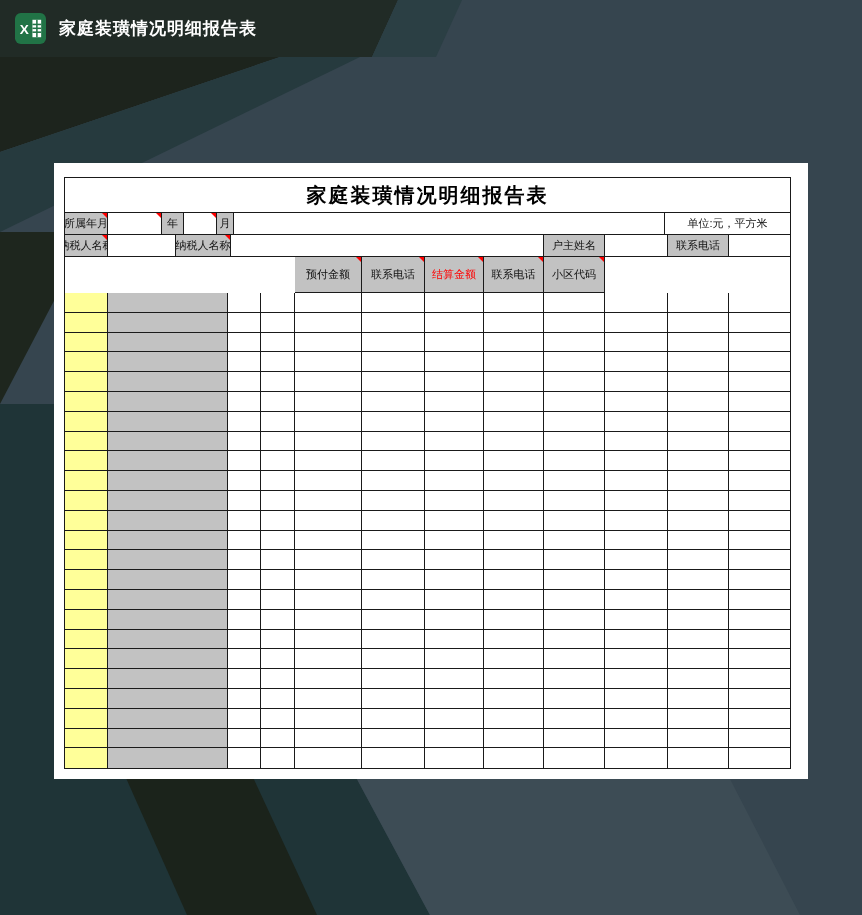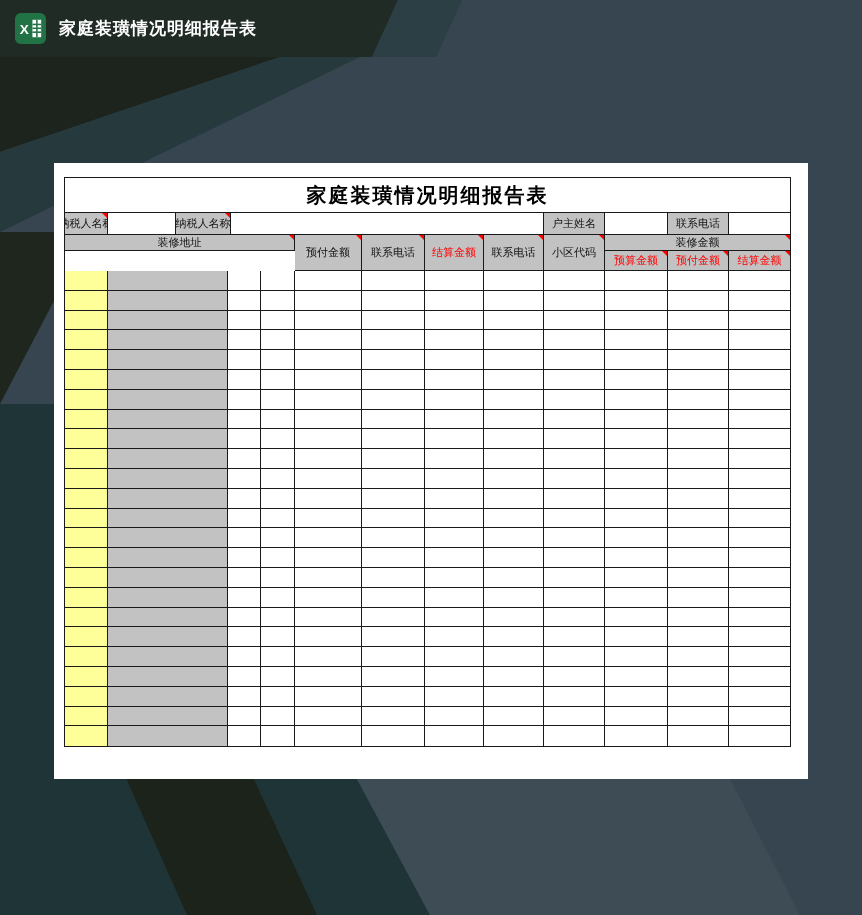--- a/index.html
+++ b/index.html
@@ -71,52 +71,52 @@
     <span class="titlebar-text">家庭装璜情况明细报告表</span>
   </div>
 
   <div class="card">
     <div class="sheet">
 
       <div class="title-row">
         <span class="sheet-title">家庭装璜情况明细报告表</span>
       </div>
 
+      <div class="trow r-info">
+        <div class="cell gray tri" style="width:43px">所属年月</div>
+        <div class="cell tri" style="width:54px"></div>
+        <div class="cell gray" style="width:22px">年</div>
+        <div class="cell tri" style="width:33px"></div>
+        <div class="cell gray" style="width:17px">月</div>
+        <div class="cell" style="width:431px"></div>
+        <div class="cell last" style="flex:1">单位:元，平方米</div>
+      </div>
 
       <div class="trow r-info">
         <div class="cell gray tri" style="width:43px">纳税人名称</div>
         <div class="cell" style="width:68px"></div>
         <div class="cell gray tri" style="width:55px">纳税人名称</div>
         <div class="cell" style="width:313px"></div>
         <div class="cell gray" style="width:61px">户主姓名</div>
         <div class="cell" style="width:63px"></div>
         <div class="cell gray" style="width:61px">联系电话</div>
         <div class="cell last" style="flex:1"></div>
       </div>
 
       <div class="trow" style="height:36px">
 
         <div class="hdr2" style="width:230px">
-          <div class="cell gray tri top" style="width:100%">装修地址</div>
         </div>
 
         <div class="cell gray tall tri" style="width:67px">预付金额</div>
         <div class="cell gray tall tri" style="width:63px">联系电话</div>
         <div class="cell gray tall red tri" style="width:59px">结算金额</div>
         <div class="cell gray tall tri" style="width:60px">联系电话</div>
         <div class="cell gray tall tri" style="width:61px">小区代码</div>
 
-        <div class="hdr2" style="flex:1">
-          <div class="cell gray tri top last" style="width:100%">装修金额</div>
-          <div class="bot">
-            <div class="cell gray red tri" style="width:63px">预算金额</div>
-            <div class="cell gray red tri" style="width:61px">预付金额</div>
-            <div class="cell gray red tri last" style="flex:1">结算金额</div>
-          </div>
-        </div>
       </div>
 
       <div>
           <div class="trow body-row">
             <div class="cell yellow" style="width: 43px;"></div>
             <div class="cell gray" style="width: 120px;"></div>
             <div class="cell" style="width: 33px;"></div>
             <div class="cell" style="width: 34px;"></div>
             <div class="cell" style="width: 67px;"></div>
             <div class="cell" style="width: 63px;"></div>

